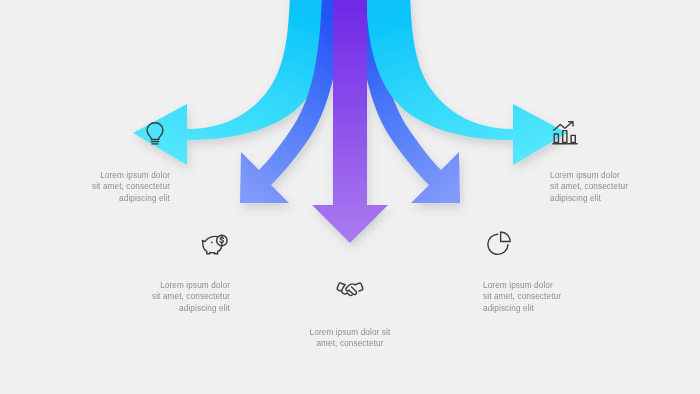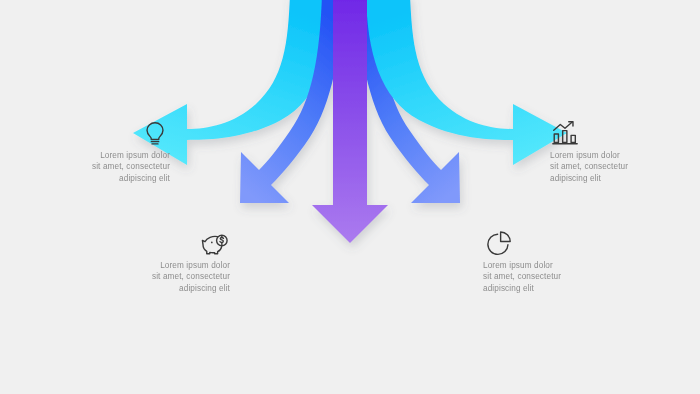--- a/index.html
+++ b/index.html
@@ -36,21 +36,21 @@
   .item .icon {
     width: 30px;
     height: 30px;
     display: block;
   }
   .item .txt {
     font-size: 8.2px;
     line-height: 11.4px;
     color: #8d8d8d;
     letter-spacing: 0.12px;
-    margin-top: 2px;
+    margin-top: 22px;
     white-space: pre-line;
   }
   
   .align-right { align-items: flex-end; }
   .align-right .txt { text-align: right; }
   .align-left { align-items: flex-start; }
   .align-left .txt { text-align: left; }
   .align-center { align-items: center; }
   .align-center .txt { text-align: center; }
 
@@ -205,14 +205,28 @@
       <svg viewBox="0 0 32 32" width="30" height="30" fill="none" stroke="#3a3a3a" stroke-width="1.5" stroke-linecap="round" stroke-linejoin="round">
         <path d="M15.6 6.6 C9.8 6.8 5.2 11.6 5.2 17.4 c0 5.9 4.8 10.7 10.7 10.7 5.8 0 10.5 -4.6 10.7 -10.3"></path>
         <path d="M18.8 4.2 l0 10.2 l10.2 0 C29 8.8 24.4 4.2 18.8 4.2 Z"></path>
       </svg>
     </span>
     <div class="txt">Lorem ipsum dolor
 sit amet, consectetur
 adipiscing elit</div>
   </div>
 
+  <div class="item align-center" id="item-partners">
+    <span class="icon">
+      <svg viewBox="0 0 32 32" width="30" height="30" fill="none" stroke="#3a3a3a" stroke-width="1.5" stroke-linecap="round" stroke-linejoin="round">
+        <path d="M10.6 10.4 L6.2 8.6 C5.4 8.3 4.5 8.6 4.2 9.4 L2.4 14 c-0.3 0.8 0.1 1.7 0.9 2 l3.1 1.2"></path>
+        <path d="M21.4 10.4 L25.8 8.6 c0.8 -0.3 1.7 0 2 0.8 L29.6 14 c0.3 0.8 -0.1 1.7 -0.9 2 l-3.1 1.2"></path>
+        <path d="M10.6 10.4 C9.4 12.3 8.3 14 7.6 15.2 c-0.9 1.6 -0.4 3.5 1.1 4.5 1.4 0.9 3.2 0.6 4.3 -0.6"></path>
+        <path d="M21.4 10.4 c-1.6 -0.9 -3.4 -1.3 -4.9 -0.4 -1.5 0.9 -3.1 2.3 -4.3 3.5 -0.8 0.8 -0.8 2 0 2.8 0.8 0.8 2 0.8 2.8 0"></path>
+        <path d="M15 16.3 l4.3 4 c0.9 0.9 2.3 0.8 3.1 -0.1 0.8 -0.9 0.7 -2.3 -0.2 -3.1 l-4.6 -4.2"></path>
+        <path d="M13 19.1 l2.4 2.2 c0.9 0.8 2.2 0.8 3 -0.1"></path>
+      </svg>
+    </span>
+    <div class="txt">Lorem ipsum dolor sit
+amet, consectetur</div>
+  </div>
 
 </div>
 
 </body></html>

